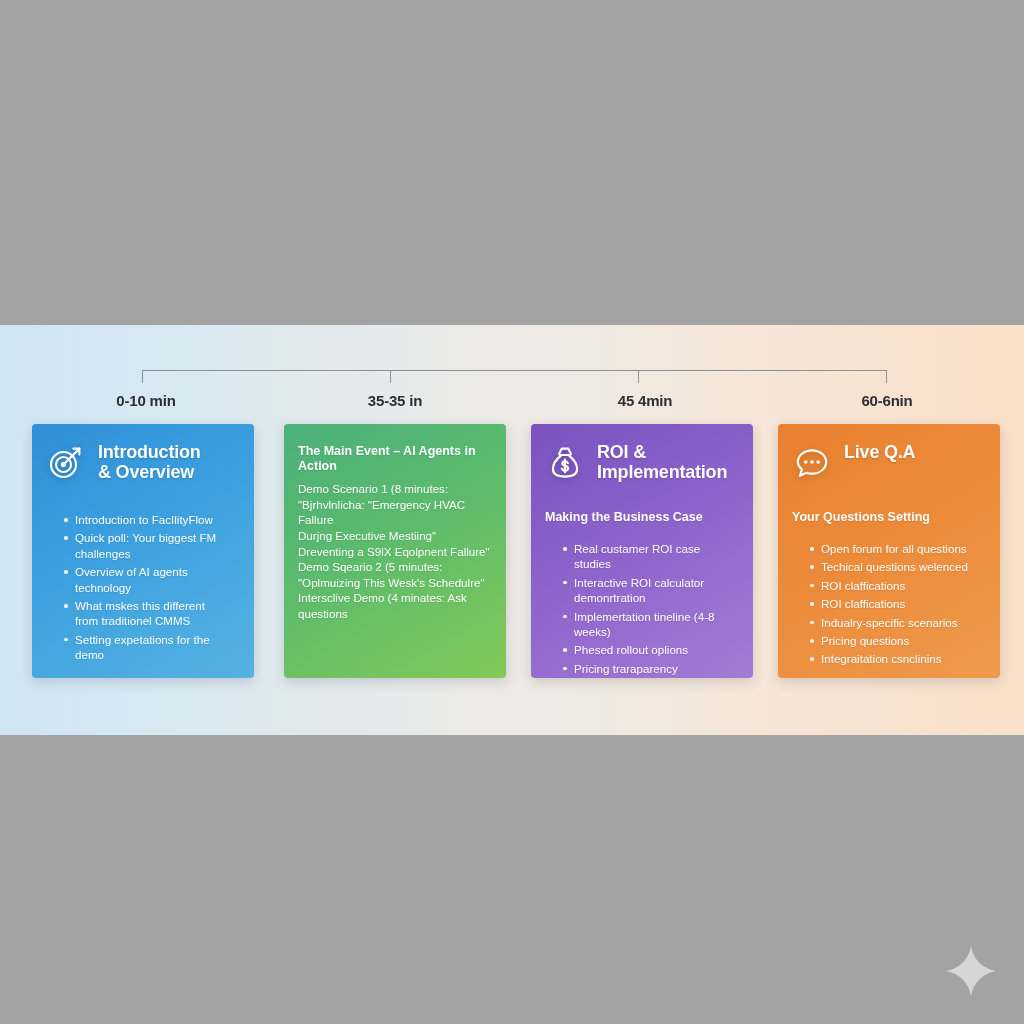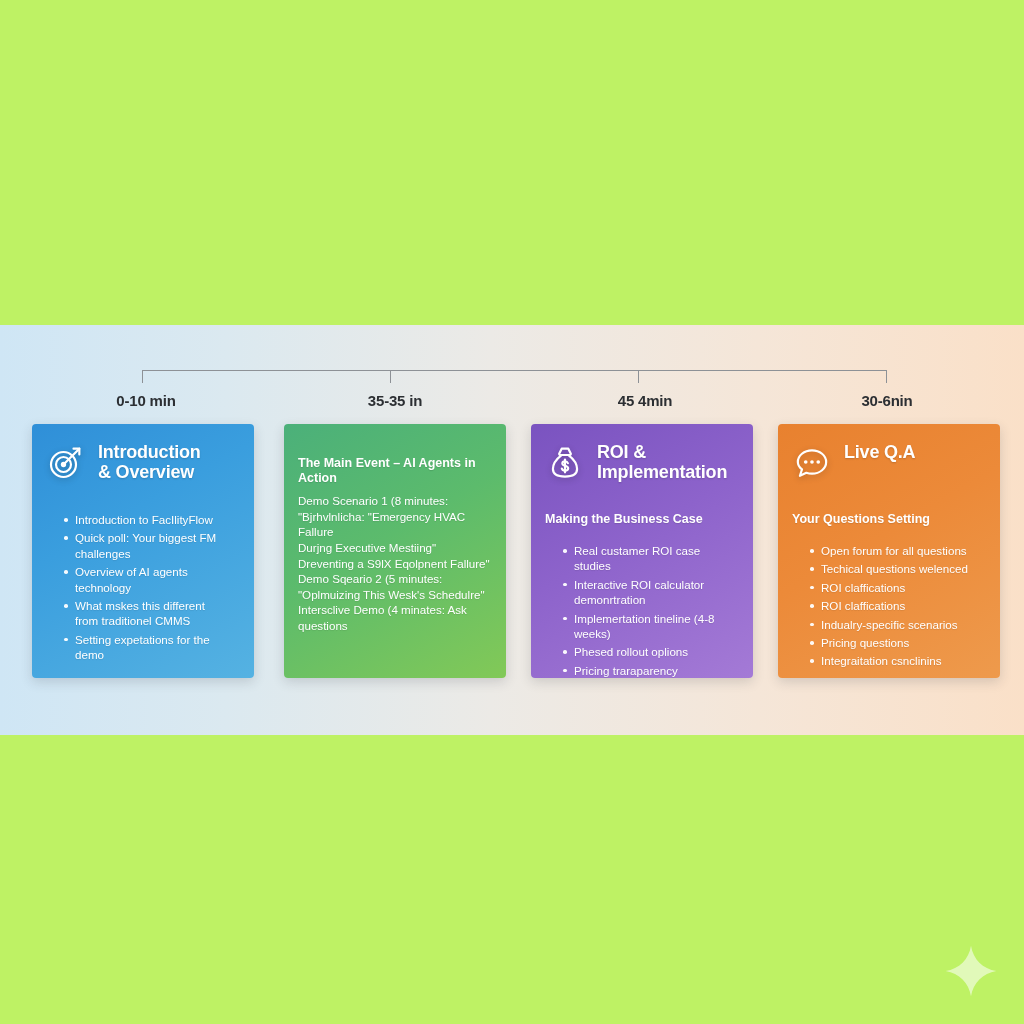--- a/index.html
+++ b/index.html
@@ -12,21 +12,21 @@
     background: #f4f4f4;
     font-family: "Liberation Sans", sans-serif;
     overflow: hidden;
     position: relative;
   }
 
   
   #canvas {
     position: absolute;
     inset: 0;
-    background: #bef264;
+    background: #a3a3a3;
   }
 
   
   #band {
     position: absolute;
     left: 0;
     top: 325px;
     width: 1024px;
     height: 410px;
     background: linear-gradient(90deg,
@@ -124,21 +124,21 @@
     font-weight: bold;
     line-height: 1.13;
     letter-spacing: -0.2px;
     text-shadow: 0 1px 2px rgba(0,0,0,0.18);
     padding-top: 2px;
   }
 
   .card-sub {
     font-size: 12.5px;
     font-weight: bold;
-    margin: 16px 0 7px 0;
+    margin: 4px 0 7px 0;
     line-height: 1.2;
     text-shadow: 0 1px 1px rgba(0,0,0,0.12);
   }
 
   ul.bullets {
     list-style: none;
     margin: 16px;
     padding: 0;
   }
   ul.bullets li {
@@ -203,21 +203,21 @@
     <div class="tick" style="left:0px;"></div>
     <div class="tick" style="left:248px;"></div>
     <div class="tick" style="left:496px;"></div>
     <div class="tick" style="left:744px;"></div>
   </div>
 
   <div id="labels">
     <div class="tl-label" style="left:31px;">0-10 min</div>
     <div class="tl-label" style="left:280px;">35-35 in</div>
     <div class="tl-label" style="left:530px;">45 4min</div>
-    <div class="tl-label" style="left:772px;">30-6nin</div>
+    <div class="tl-label" style="left:772px;">60-6nin</div>
   </div>
 
   <div id="cards">
 
     <div class="card c1">
       <div class="card-head">
         <div class="card-icon">
           <svg viewBox="0 0 48 48" fill="none" stroke="#ffffff" stroke-width="2.6" stroke-linecap="round" stroke-linejoin="round">
             <circle cx="21" cy="27" r="15"></circle>
             <circle cx="21" cy="27" r="9"></circle>

